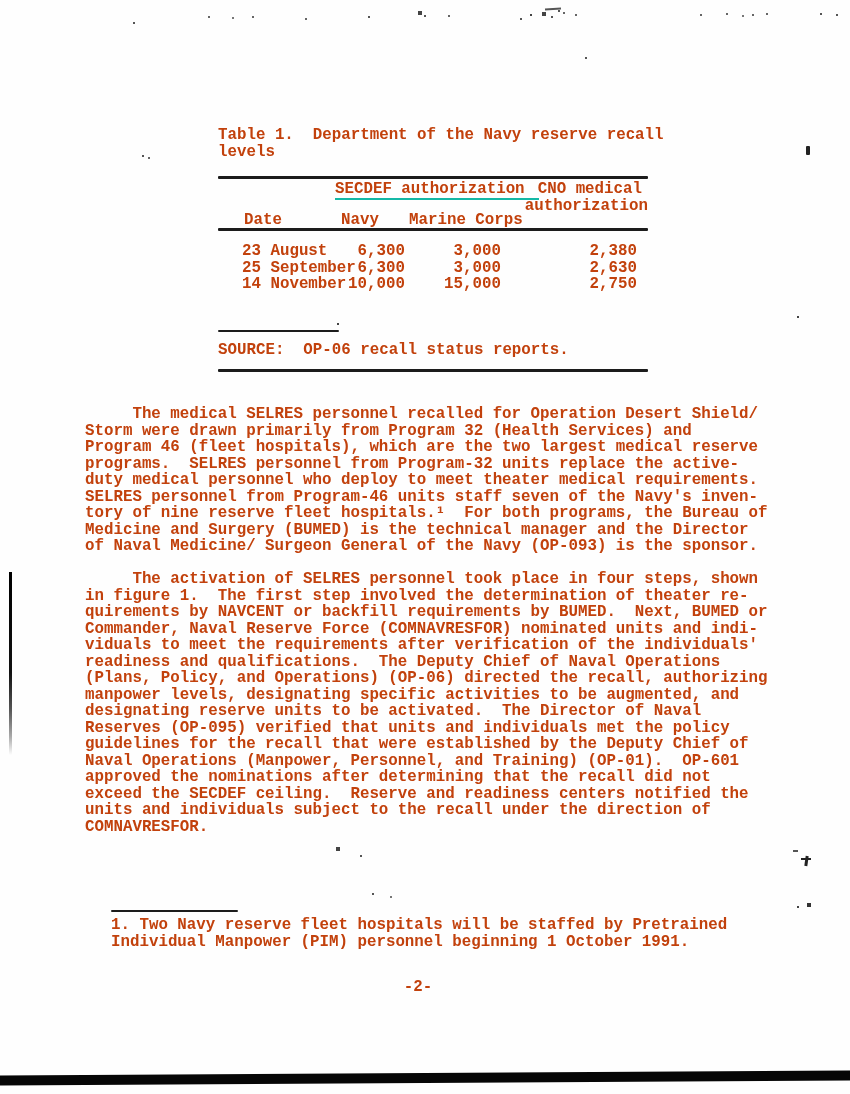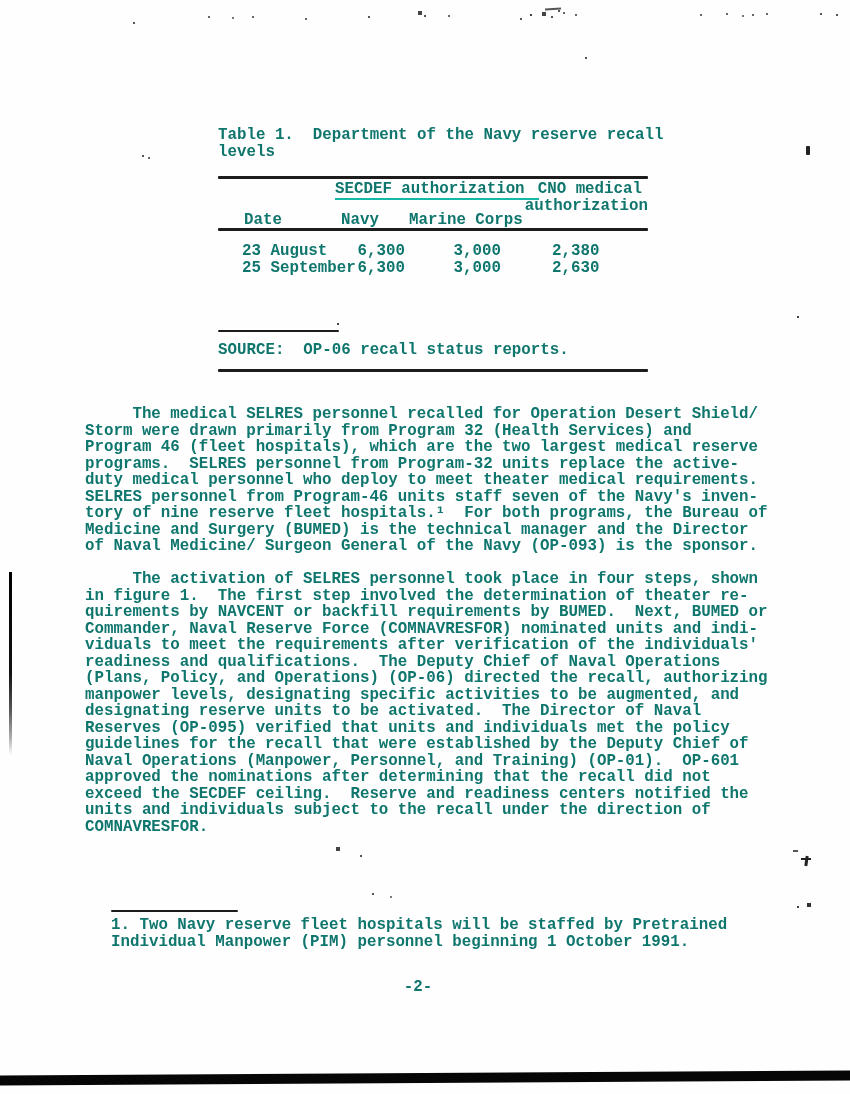--- a/index.html
+++ b/index.html
@@ -1,40 +1,40 @@
 <!DOCTYPE html>
 <html><head>
 <meta charset="utf-8">
 <style>
   html,body{margin:0;padding:0;background:#ffffff;}
   .page{
     position:relative;width:850px;height:1094px;background:#fefefe;overflow:hidden;
     font-family:"Liberation Mono","DejaVu Sans Mono",monospace;
-    font-weight:700;color:#0f766e;font-size:15.8px;line-height:16.5px;
+    font-weight:700;color:#c2410c;font-size:15.8px;line-height:16.5px;
   }
   .abs{position:absolute;}
   .pre{white-space:pre;}
   .rule{position:absolute;background:#1c1c1c;height:2px;border-radius:1px;}
   
   .tbl-title{left:218px;top:127px;}
   .rule-top{left:218px;top:176px;width:430px;height:3px;}
   .spanner{left:335px;top:181px;border-bottom:2px solid #14b8a6;padding-right:14px;}
   .cno-block{left:508px;top:181px;width:140px;text-align:right;}
   .cno-line1{padding-right:6px;}
   .colhead-date{left:244px;top:212px;}
   .colhead-navy{left:341px;top:212px;}
   .colhead-mc{left:409px;top:212px;}
   .rule-head{left:218px;top:228px;width:430px;height:3px;}
   .tbl-rows{left:218px;top:243px;width:430px;}
   .trow{position:relative;height:16.5px;margin-left:20px;}
   .trow span{position:absolute;white-space:pre;}
   .c-date{left:4px;width:120px;}
   .c-navy{left:90px;width:77px;text-align:right;}
   .c-mc{left:183px;width:80px;text-align:right;}
-  .c-cno{left:314px;width:85px;text-align:left;}
+  .c-cno{left:314px;width:85px;text-align:right;}
   .rule-short{left:218px;top:330px;width:121px;}
   .src-line{left:218px;top:342px;}
   .rule-bottom{left:218px;top:369px;width:430px;height:3px;}
   
   .para1{left:85px;top:406px;}
   .para2{left:85px;top:571px;}
   
   .fn-rule{left:111px;top:910px;width:127px;}
   .footnote{left:111px;top:917px;}
   .page-num{left:0;top:979px;width:836px;text-align:center;}
@@ -108,20 +108,26 @@
         <span class="c-navy">6,300</span>
         <span class="c-mc">3,000</span>
         <span class="c-cno">2,380</span>
       </div>
       <div class="trow">
         <span class="c-date">25 September</span>
         <span class="c-navy">6,300</span>
         <span class="c-mc">3,000</span>
         <span class="c-cno">2,630</span>
       </div>
+      <div class="trow">
+        <span class="c-date">14 November</span>
+        <span class="c-navy">10,000</span>
+        <span class="c-mc">15,000</span>
+        <span class="c-cno">2,750</span>
+      </div>
     </div>
 
     <div class="rule rule-short"></div>
     <div class="abs pre src-line">SOURCE:  OP-06 recall status reports.</div>
     <div class="rule rule-bottom"></div>
   </div>
 
   <div class="abs pre para1">     The medical SELRES personnel recalled for Operation Desert Shield/
 Storm were drawn primarily from Program 32 (Health Services) and
 Program 46 (fleet hospitals), which are the two largest medical reserve

